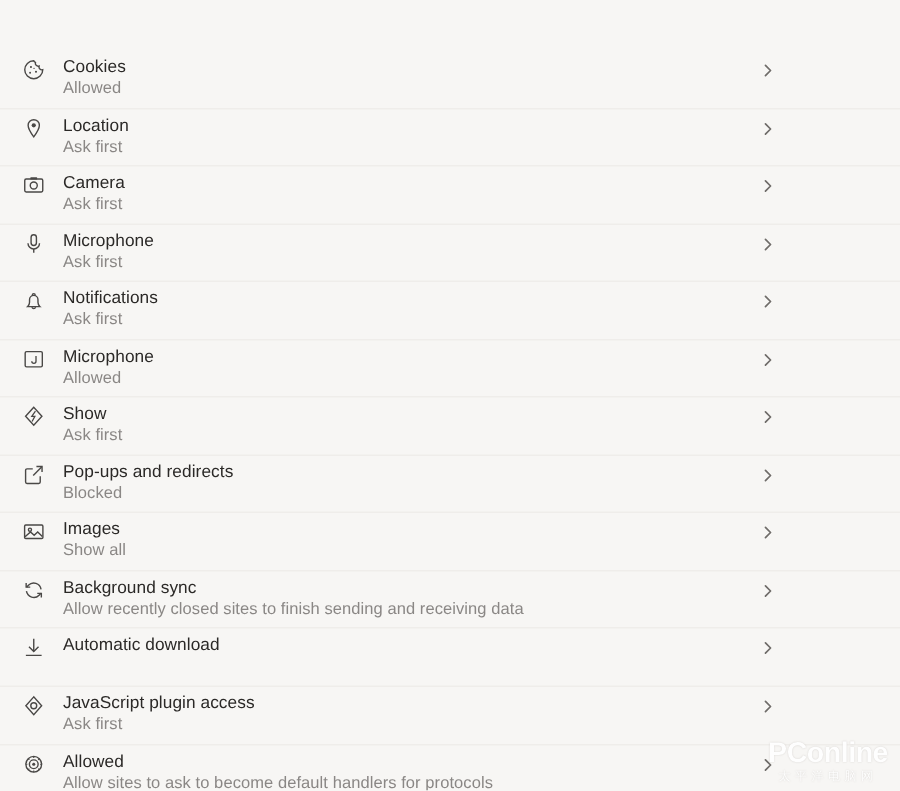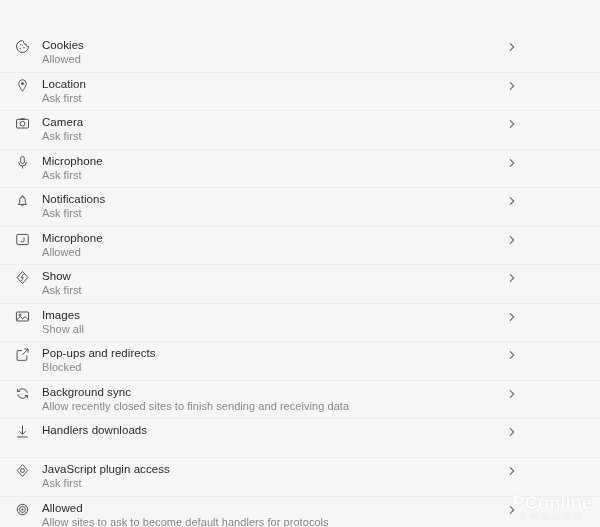--- a/index.html
+++ b/index.html
@@ -244,43 +244,43 @@
         <div class="row-sub">Ask first</div>
         <span class="row-chevron">
           <svg width="10" height="10" viewBox="0 0 10 10" fill="none" stroke="currentColor" stroke-width="1.15" stroke-linecap="round" stroke-linejoin="round">
             <path d="M3.3 1.6 6.7 5 3.3 8.4"></path>
           </svg>
         </span>
       </div>
       <div class="perm-row">
         <span class="row-icon">
           <svg width="15" height="15" viewBox="0 0 16 16" fill="none" stroke="currentColor" stroke-width="1">
+            <path d="M12.6 9.1v4.1a1 1 0 0 1-1 1H3.2a1 1 0 0 1-1-1V4.8a1 1 0 0 1 1-1h4.1"></path>
+            <path d="M9.9 2.1h4v4"></path>
+            <path d="M13.6 2.5 7.6 8.5"></path>
+          </svg>
+        </span>
+        <div class="row-label">Pop-ups and redirects</div>
+        <div class="row-sub">Blocked</div>
+        <span class="row-chevron">
+          <svg width="10" height="10" viewBox="0 0 10 10" fill="none" stroke="currentColor" stroke-width="1.15" stroke-linecap="round" stroke-linejoin="round">
+            <path d="M3.3 1.6 6.7 5 3.3 8.4"></path>
+          </svg>
+        </span>
+      </div>
+      <div class="perm-row">
+        <span class="row-icon">
+          <svg width="15" height="15" viewBox="0 0 16 16" fill="none" stroke="currentColor" stroke-width="1">
             <rect x="1.5" y="3.2" width="13" height="9.6" rx=".8"></rect>
             <circle cx="5.3" cy="6.5" r="1.1"></circle>
             <path d="M1.8 11.6 5.7 8.1l2.6 2.4 2.5-2.3 3.3 3.2"></path>
           </svg>
         </span>
         <div class="row-label">Images</div>
         <div class="row-sub">Show all</div>
-        <span class="row-chevron">
-          <svg width="10" height="10" viewBox="0 0 10 10" fill="none" stroke="currentColor" stroke-width="1.15" stroke-linecap="round" stroke-linejoin="round">
-            <path d="M3.3 1.6 6.7 5 3.3 8.4"></path>
-          </svg>
-        </span>
-      </div>
-      <div class="perm-row">
-        <span class="row-icon">
-          <svg width="15" height="15" viewBox="0 0 16 16" fill="none" stroke="currentColor" stroke-width="1">
-            <path d="M12.6 9.1v4.1a1 1 0 0 1-1 1H3.2a1 1 0 0 1-1-1V4.8a1 1 0 0 1 1-1h4.1"></path>
-            <path d="M9.9 2.1h4v4"></path>
-            <path d="M13.6 2.5 7.6 8.5"></path>
-          </svg>
-        </span>
-        <div class="row-label">Pop-ups and redirects</div>
-        <div class="row-sub">Blocked</div>
         <span class="row-chevron">
           <svg width="10" height="10" viewBox="0 0 10 10" fill="none" stroke="currentColor" stroke-width="1.15" stroke-linecap="round" stroke-linejoin="round">
             <path d="M3.3 1.6 6.7 5 3.3 8.4"></path>
           </svg>
         </span>
       </div>
       <div class="perm-row">
         <span class="row-icon">
           <svg width="15" height="15" viewBox="0 0 16 16" fill="none" stroke="currentColor" stroke-width="1">
             <path d="M13.2 7.3a5.3 5.3 0 0 0-9-2.8L2.9 5.8"></path>
@@ -298,21 +298,21 @@
         </span>
       </div>
       <div class="perm-row">
         <span class="row-icon">
           <svg width="15" height="15" viewBox="0 0 16 16" fill="none" stroke="currentColor" stroke-width="1">
             <path d="M8 1.9v9"></path>
             <path d="M4.6 7.6 8 11l3.4-3.4"></path>
             <path d="M2.4 13.8h11.2"></path>
           </svg>
         </span>
-        <div class="row-label">Handlers downloads</div>
+        <div class="row-label">Automatic download</div>
         <span class="row-chevron">
           <svg width="10" height="10" viewBox="0 0 10 10" fill="none" stroke="currentColor" stroke-width="1.15" stroke-linecap="round" stroke-linejoin="round">
             <path d="M3.3 1.6 6.7 5 3.3 8.4"></path>
           </svg>
         </span>
       </div>
       <div class="perm-row">
         <span class="row-icon">
           <svg width="15" height="15" viewBox="0 0 16 16" fill="none" stroke="currentColor" stroke-width="1">
             <path d="M8 1.7 2.4 8 8 14.3 13.6 8 8 1.7z"></path>

